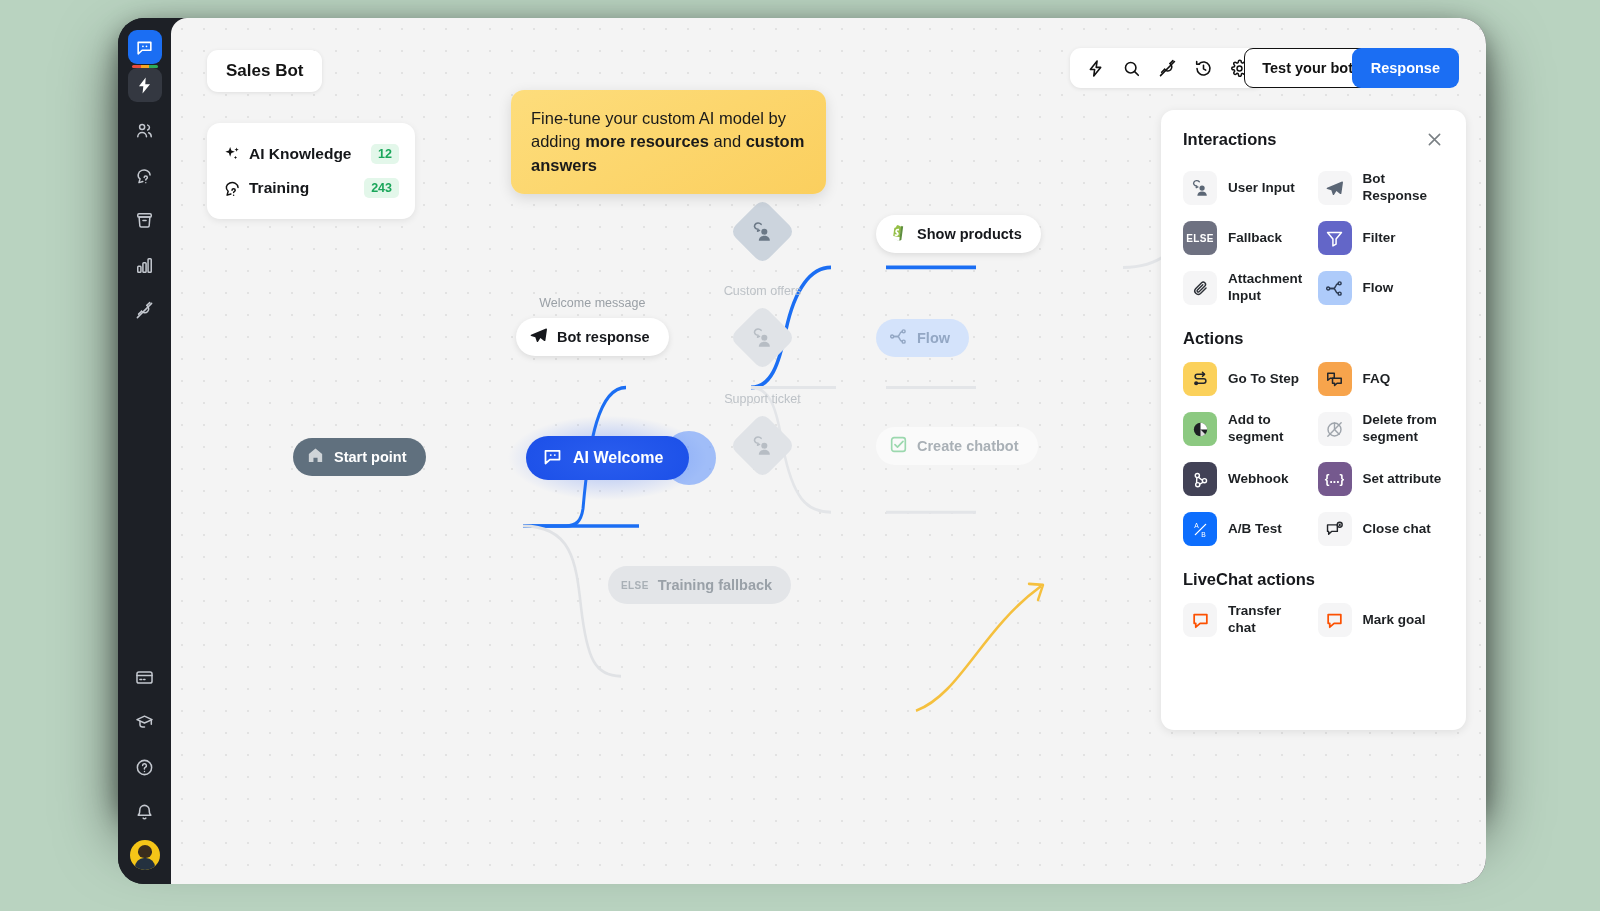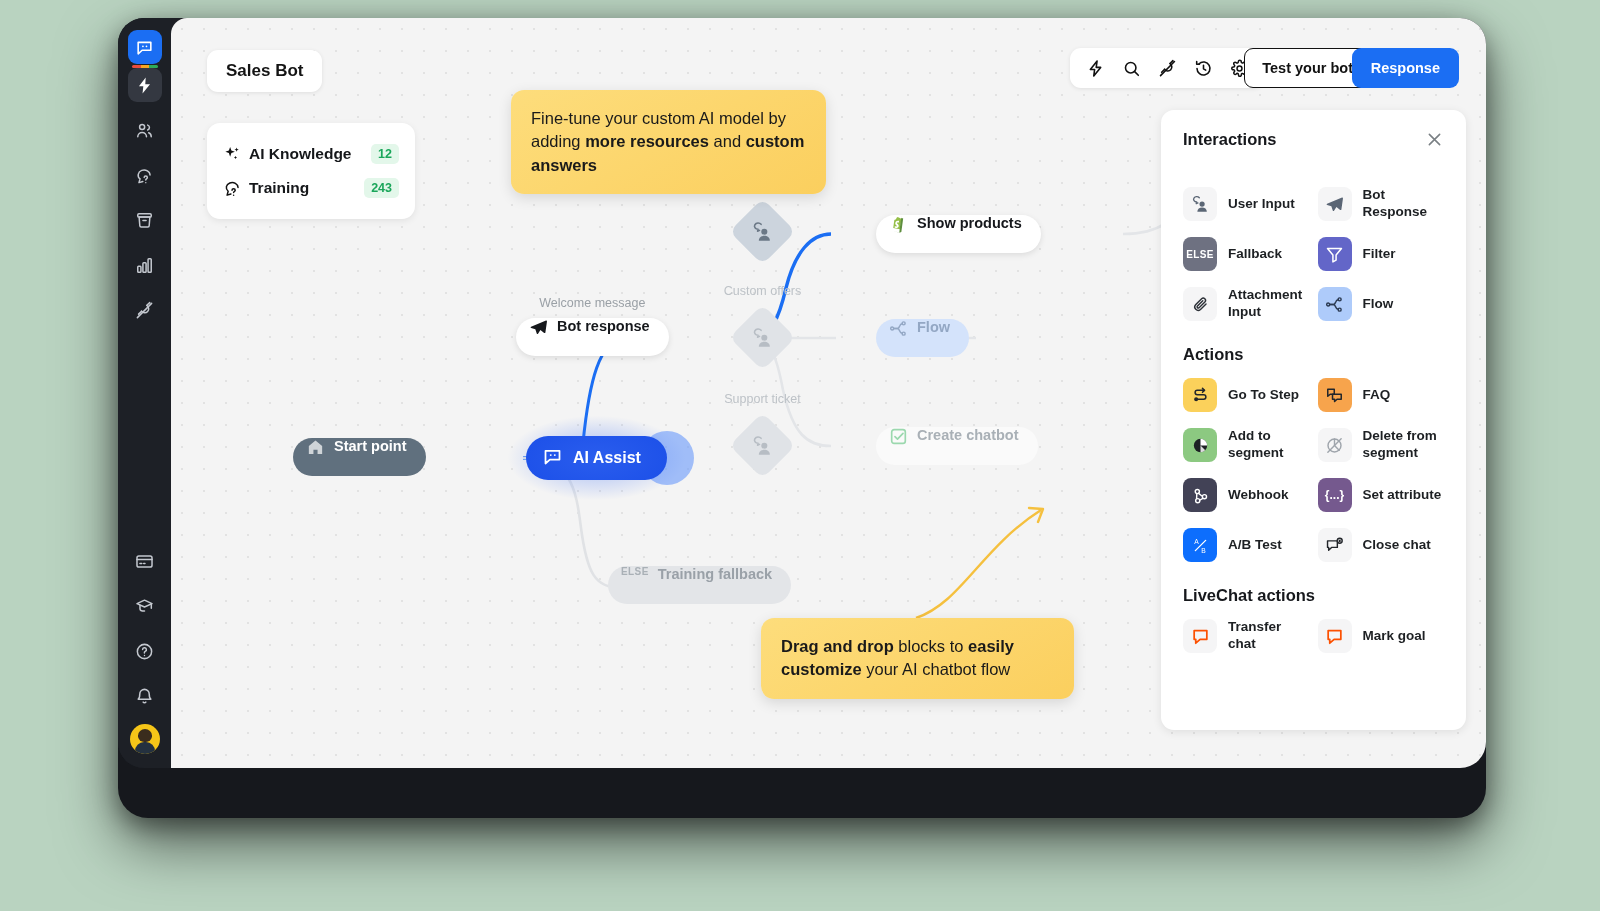--- a/index.html
+++ b/index.html
@@ -15,21 +15,21 @@
     position: absolute;
     left: 118px; top: 18px;
     width: 1368px; height: 800px;
     background: #16181d;
     border-radius: 30px;
     box-shadow: 0 26px 60px rgba(0,0,0,.55), 0 8px 24px rgba(0,0,0,.4);
   }
   #screen {
     position: absolute;
     left: 118px; top: 18px;
-    width: 1368px; height: 750px;
+    width: 1368px; height: 866px;
     border-radius: 26px;
     overflow: hidden;
     background: #1d1f25;
     display: flex;
   }
 
   
   #leftnav {
     width: 53px; height: 100%;
     background: #1d2026;
@@ -123,21 +123,21 @@
 
   
   #flow-svg { position: absolute; left: 0; top: 0; width: 100%; height: 100%; }
   .node { position: absolute; display: flex; align-items: center; }
   .node-label {
     position: absolute; left: 50%; transform: translateX(-50%);
     top: -22px; font-size: 12.5px; color: #9aa0a6; white-space: nowrap;
   }
   .node-label.dim { color: #bdc2c7; }
   .pill {
-    border-radius: 22px; height: 38px; display: flex; 
+    border-radius: 22px; height: 38px; display: flex; align-items: center;
     padding: 0 19px 0 13px; gap: 9px; font-size: 14.5px; font-weight: bold;
     white-space: nowrap; cursor: pointer;
   }
   .pill svg { width: 19px; height: 19px; flex: none; }
   .pill-white { background: #fff; color: #16181c; box-shadow: 0 2px 6px rgba(0,0,0,.1); }
   .pill-gray { background: #60707e; color: #fff; }
   .pill-faint { background: #e3e5e8; color: #9aa1a8; }
   .pill-lblue { background: #d4e3fb; color: #93a7c4; }
   .pill-ghost { background: #fafafa; color: #a9b0b6; }
   .diamond {
@@ -176,21 +176,21 @@
   .callout b { font-weight: bold; }
   #callout-1 { left: 340px; top: 72px; width: 315px; }
   #callout-2 { left: 590px; top: 600px; width: 313px; }
 
   
   #right-panel {
     position: absolute; right: 20px; top: 92px; width: 305px; height: 620px;
     background: #fff; border-radius: 13px; padding: 20px 22px;
     box-shadow: 0 2px 10px rgba(0,0,0,.09); overflow: hidden;
   }
-  #rp-head { display: flex; align-items: center; justify-content: space-between; margin-bottom: 38px; }
+  #rp-head { display: flex; align-items: center; justify-content: space-between; margin-bottom: 22px; }
   #rp-title { font-size: 16.5px; font-weight: bold; color: #16181c; }
   #rp-close { color: #7a8084; cursor: pointer; display: flex; }
   #rp-close svg { width: 19px; height: 19px; }
   .rp-section-title {
     font-size: 16.5px; font-weight: bold; color: #16181c; margin: 24px 0 14px;
   }
   .rp-grid { display: grid; grid-template-columns: 1fr 1fr; gap: 16px 8px; }
   .rp-item { display: flex; align-items: center; gap: 11px; cursor: pointer; }
   .rp-tile {
     width: 34px; height: 34px; border-radius: 8px; flex: none;
@@ -419,21 +419,21 @@
       <div id="ai-handle"></div>
       <div id="node-ai-assist">
         <div id="ai-glow"></div>
         <span>
           <svg viewBox="0 0 24 24" width="21" height="21" fill="none" stroke="currentColor" stroke-width="2" stroke-linecap="round" stroke-linejoin="round">
             <path d="M4 5.5h16v10H9l-5 4.5z"></path>
               <circle cx="10" cy="10.4" r="1.1" fill="currentColor" stroke="none"></circle>
               <circle cx="14.6" cy="10.4" r="1.1" fill="currentColor" stroke="none"></circle>
           </svg>
         </span>
-        <span>AI Assist</span>
+        <span>AI Welcome</span>
       </div>
     </div>
 
     <div class="node" style="left:568px;top:190px">
       <span class="node-label" style="top:-30px">Products</span>
       <div class="diamond">
         <svg viewBox="0 0 24 24" fill="none" stroke="#6b7886" stroke-width="1.7" stroke-linecap="round" stroke-linejoin="round">
           <path d="M10.5 3.4a4 3.4 0 1 0-3.3 5.4l-.6 2.2 2.2-1"></path>
             <circle cx="14" cy="11.4" r="3.3" fill="#6b7886" stroke="none"></circle>
             <path d="M8 21.2c0-3.3 2.7-5.3 6-5.3s6 2 6 5.3" fill="#6b7886" stroke="none"></path>
@@ -508,25 +508,20 @@
         <span style="font-size:10px;font-weight:bold;letter-spacing:.4px;color:#a9b0b6">ELSE</span>
         <span>Training fallback</span>
       </div>
     </div>
 
     <div class="callout" id="callout-1">
       <span>
         <span>Fine-tune your custom AI model by adding </span><b>more resources</b><span> and </span><b>custom answers</b>
       </span>
     </div>
-    <div class="callout" id="callout-2">
-      <span>
-        <b>Drag and drop</b><span> blocks to </span><b>easily customize</b><span> your AI chatbot flow</span>
-      </span>
-    </div>
 
     <aside id="right-panel">
       <div id="rp-head">
         <span id="rp-title">Interactions</span>
         <span id="rp-close">
           <svg viewBox="0 0 24 24" fill="none" stroke="currentColor" stroke-width="2" stroke-linecap="round">
               <path d="M5.5 5.5l13 13M18.5 5.5l-13 13"></path>
             </svg>
         </span>
       </div>

